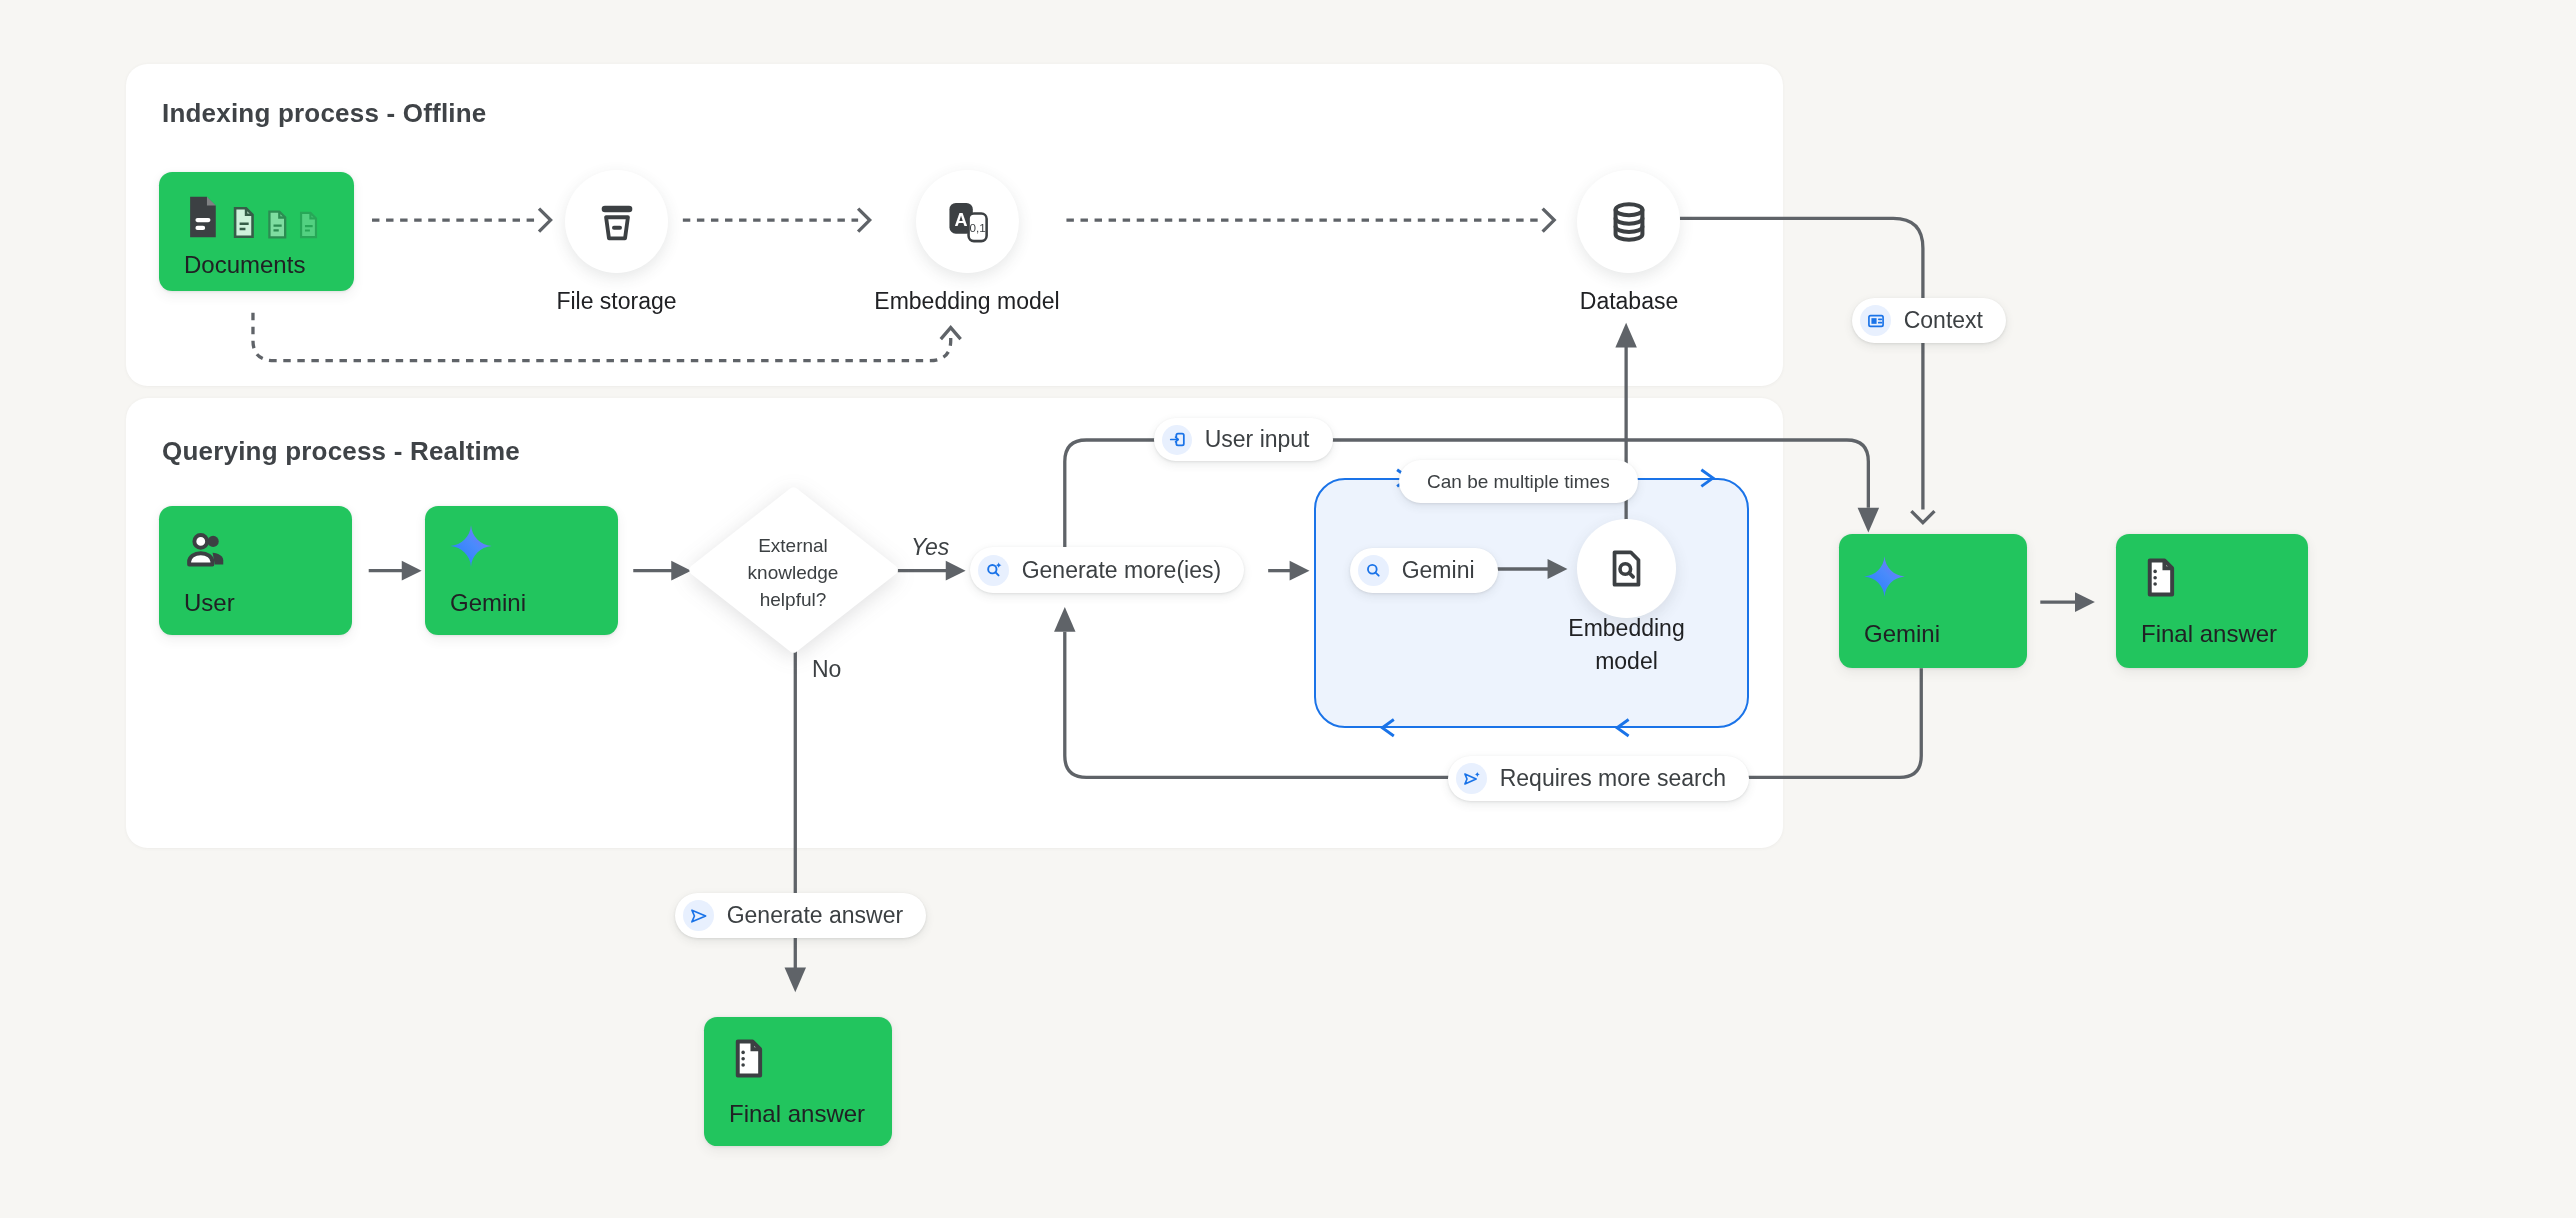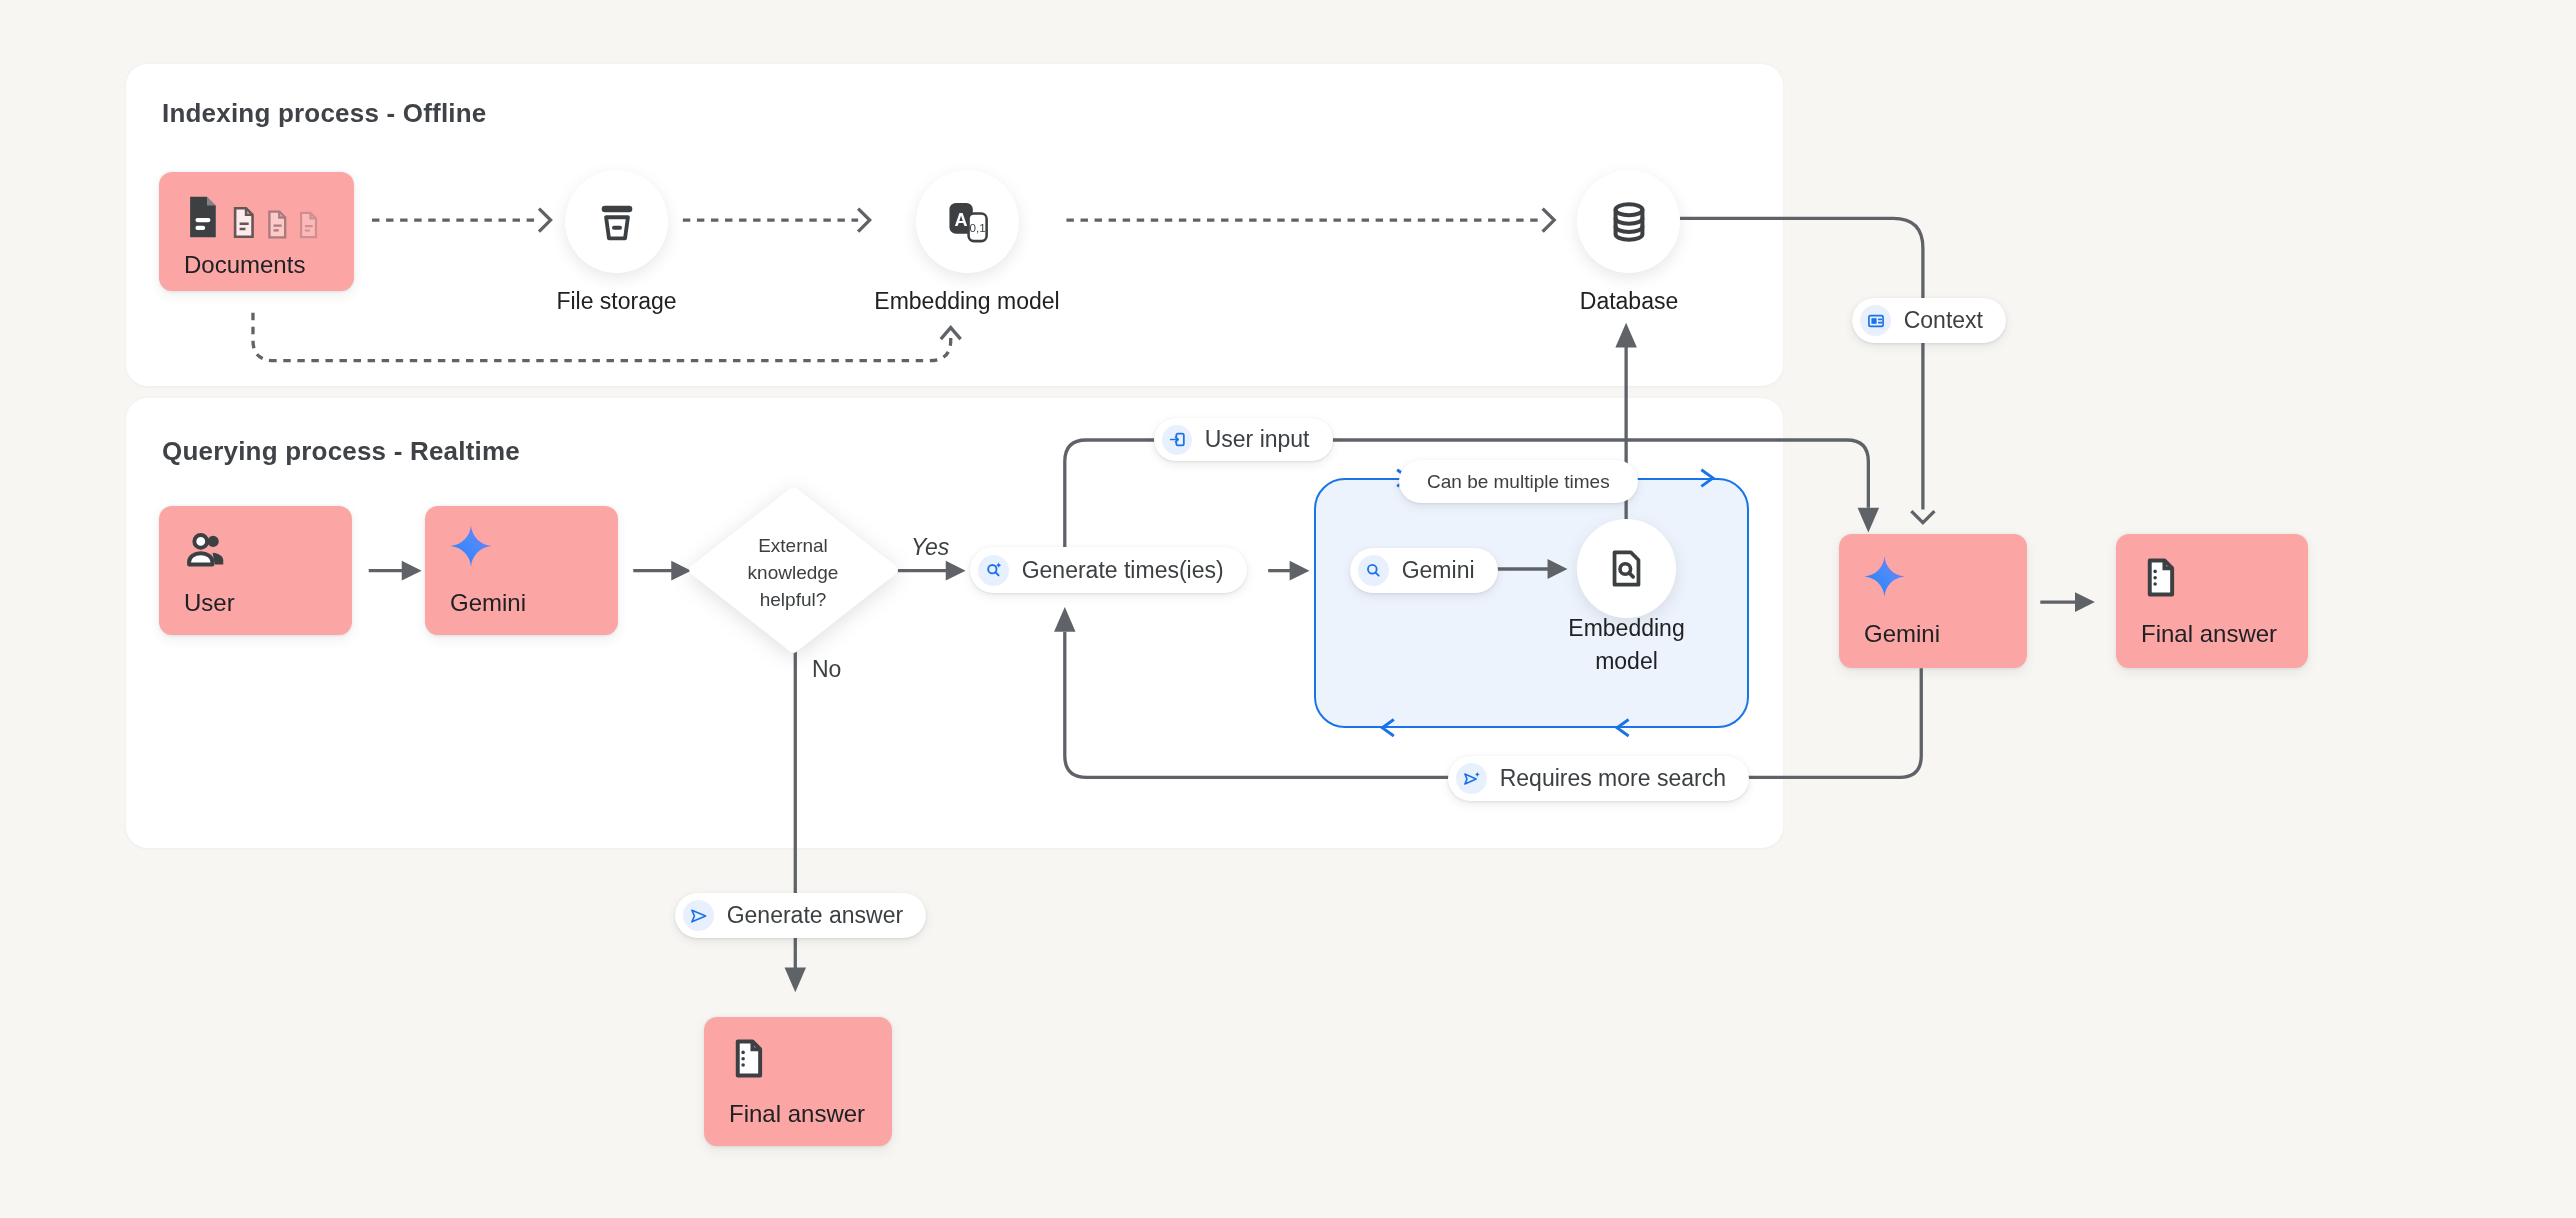--- a/index.html
+++ b/index.html
@@ -12,21 +12,21 @@
   .panel-querying{left:126px;top:398px;width:1657px;height:450px;}
   .ptitle{position:absolute;font-size:26px;font-weight:700;color:#3f4347;z-index:2;letter-spacing:0.2px;}
   .t1{left:162px;top:98px;}
   .t2{left:162px;top:436px;}
 
   .bluebox{position:absolute;left:1314px;top:478px;width:435px;height:250px;border-radius:31px;
            background:#edf3fd;border:2.5px solid #1a73e8;z-index:1;}
 
   svg.connectors{position:absolute;left:0;top:0;z-index:2;}
 
-  .card{position:absolute;background:#fca5a5;border-radius:13.2px;z-index:3;
+  .card{position:absolute;background:#22c55e;border-radius:13.2px;z-index:3;
         box-shadow:0 0.8px 2.5px rgba(60,64,67,.10),0 4.1px 11.6px rgba(60,64,67,.08);}
   .card .clabel{position:absolute;left:25px;font-size:24px;color:#202124;white-space:nowrap;}
 
   .circle{position:absolute;width:103px;height:103px;border-radius:50%;background:#fff;z-index:3;
           box-shadow:0 5px 15px rgba(60,64,67,.12);display:flex;align-items:center;justify-content:center;}
 
   .nlabel{position:absolute;font-size:23px;color:#202124;text-align:center;z-index:3;}
 
   .pill{position:absolute;display:flex;align-items:center;gap:12.4px;background:#fff;border-radius:23px;
         box-shadow:0 0.8px 2.5px rgba(60,64,67,.12),0 3.3px 10px rgba(60,64,67,.10);
@@ -210,21 +210,21 @@
   <div class="edge-label no">No</div>
 
   <div class="pill" style="left:970px;top:547px;height:46px;">
     <span class="icirc">
       <svg width="20" height="20" viewBox="0 0 24 24">
         <circle cx="10" cy="11" r="5" fill="none" stroke="#1a73e8" stroke-width="2.3"></circle>
         <path d="M13.7 14.7l3.8 3.8" stroke="#1a73e8" stroke-width="2.3" stroke-linecap="round"></path>
         <path d="M17.6 2.8c.14 1.85 1.6 3.3 3.45 3.45-1.85.14-3.3 1.6-3.45 3.45-.14-1.85-1.6-3.3-3.45-3.45 1.85-.15 3.3-1.6 3.45-3.45z" fill="#1a73e8"></path>
       </svg>
     </span>
-    <span>Generate times(ies)</span>
+    <span>Generate more(ies)</span>
   </div>
 
   <div class="pill" style="left:1154px;top:418px;height:43px;">
     <span class="icirc" style="width:30px;height:30px;">
       <svg width="19" height="19" viewBox="0 0 24 24" fill="none" stroke="#1a73e8" stroke-width="2.2" stroke-linecap="round" stroke-linejoin="round">
         <path d="M10.5 8.4V6.6c0-1.15.95-2.1 2.1-2.1h5.3c1.15 0 2.1.95 2.1 2.1v10.8c0 1.15-.95 2.1-2.1 2.1h-5.3c-1.15 0-2.1-.95-2.1-2.1v-1.8"></path>
         <path d="M3.5 12h9.2"></path>
         <path d="M9.6 9l3.1 3-3.1 3"></path>
       </svg>
     </span>

